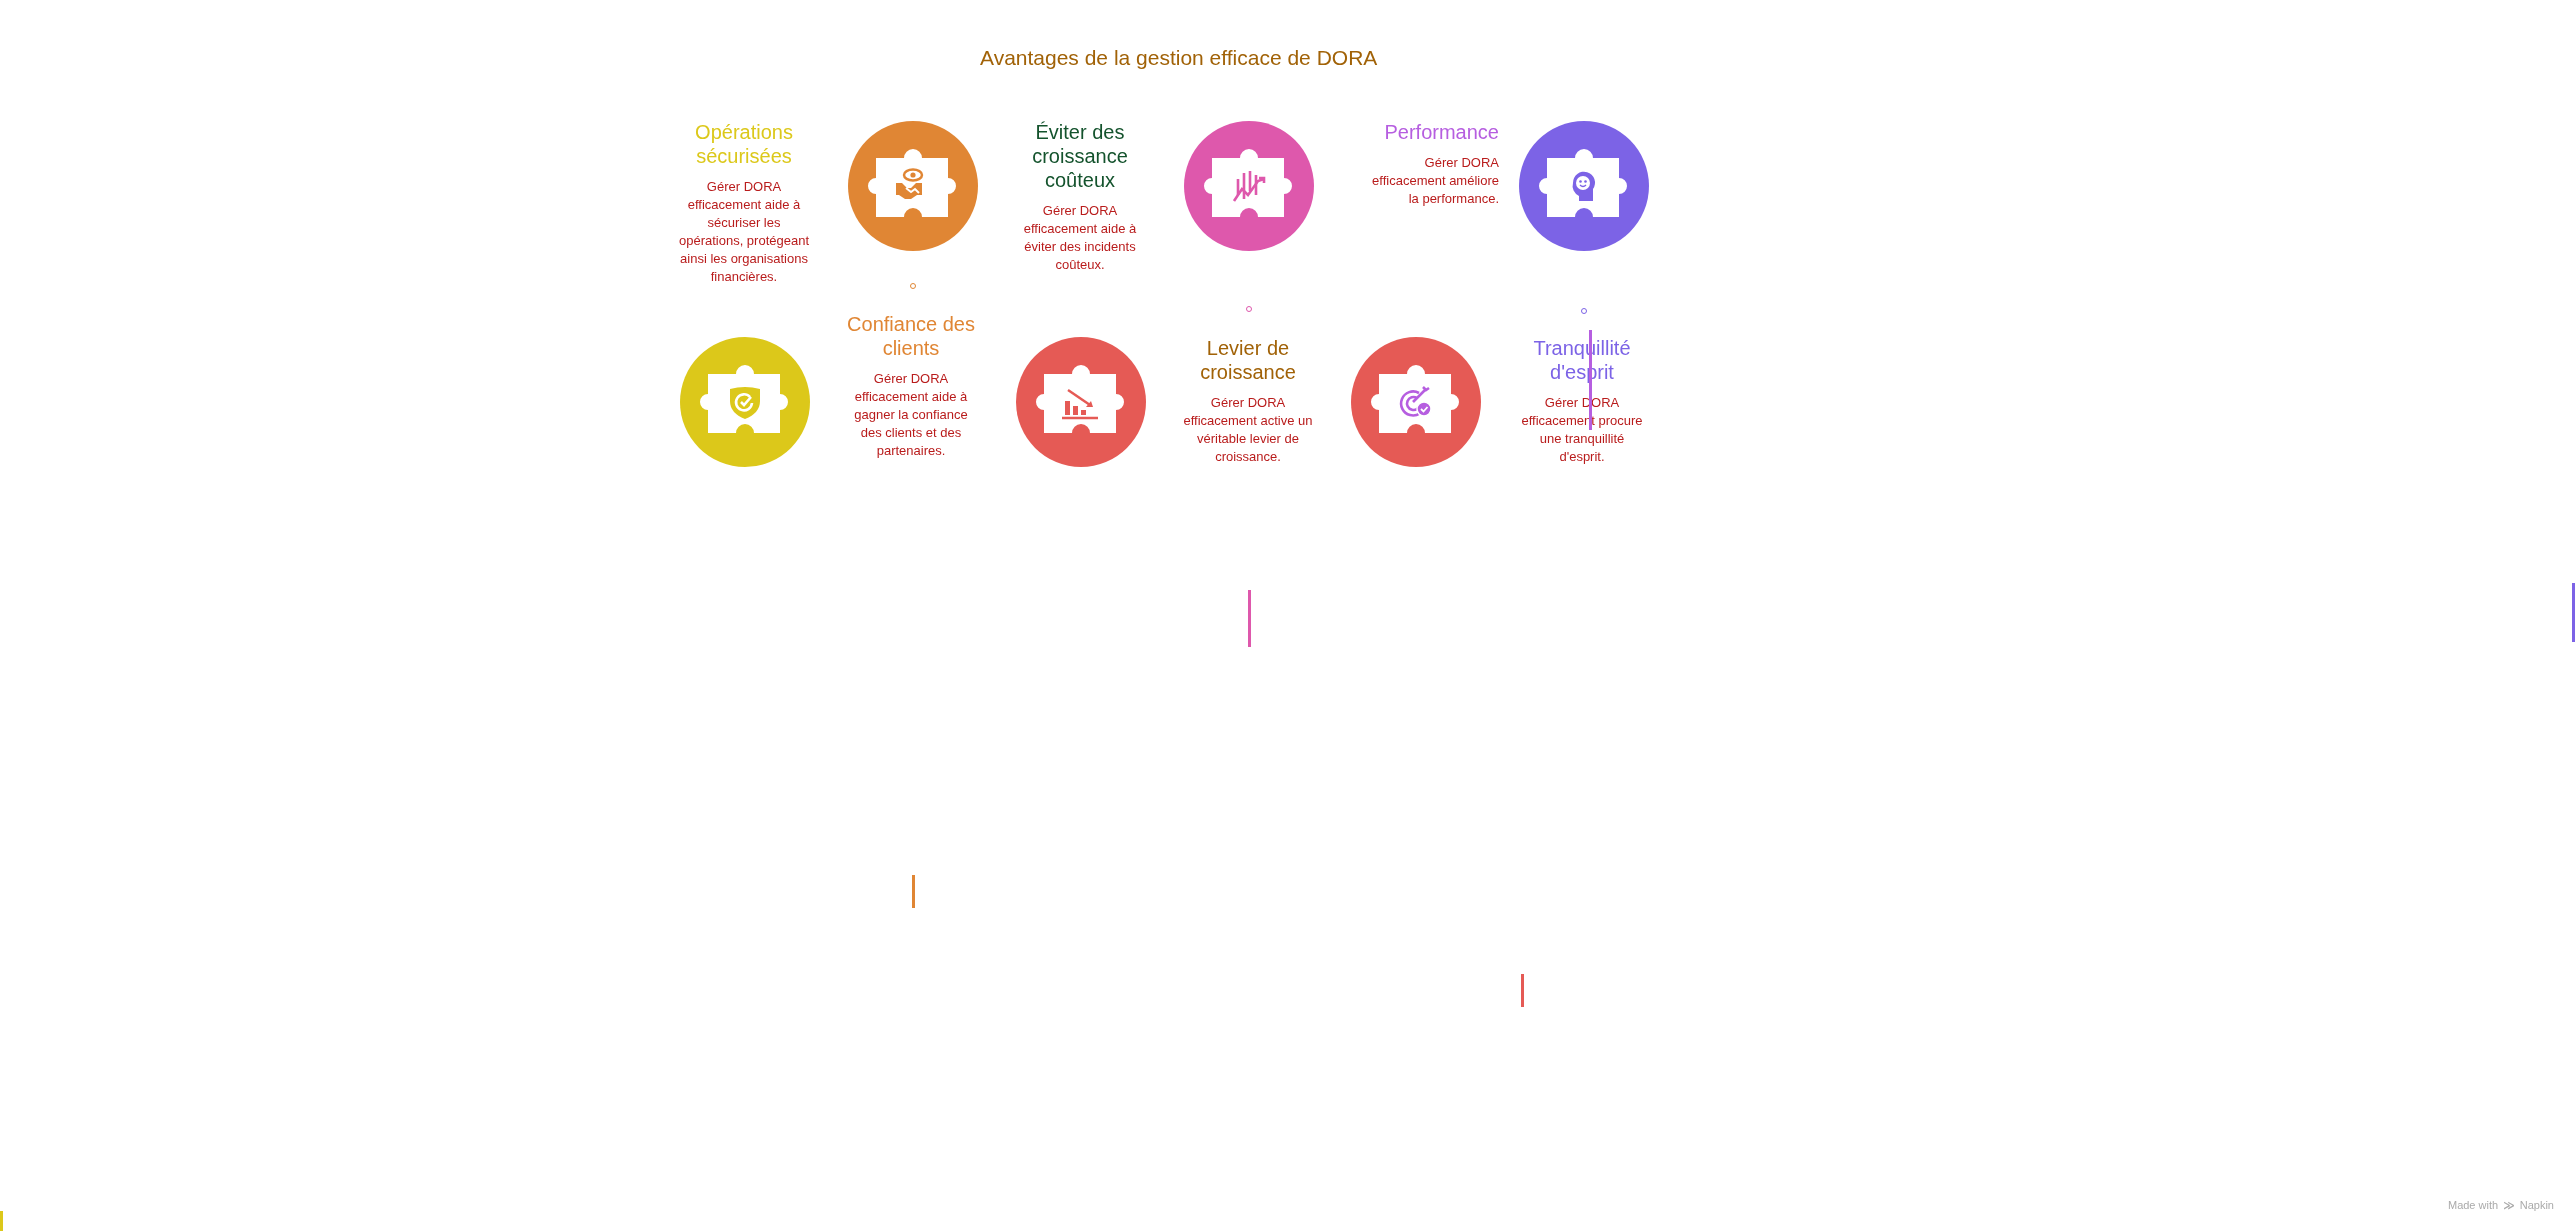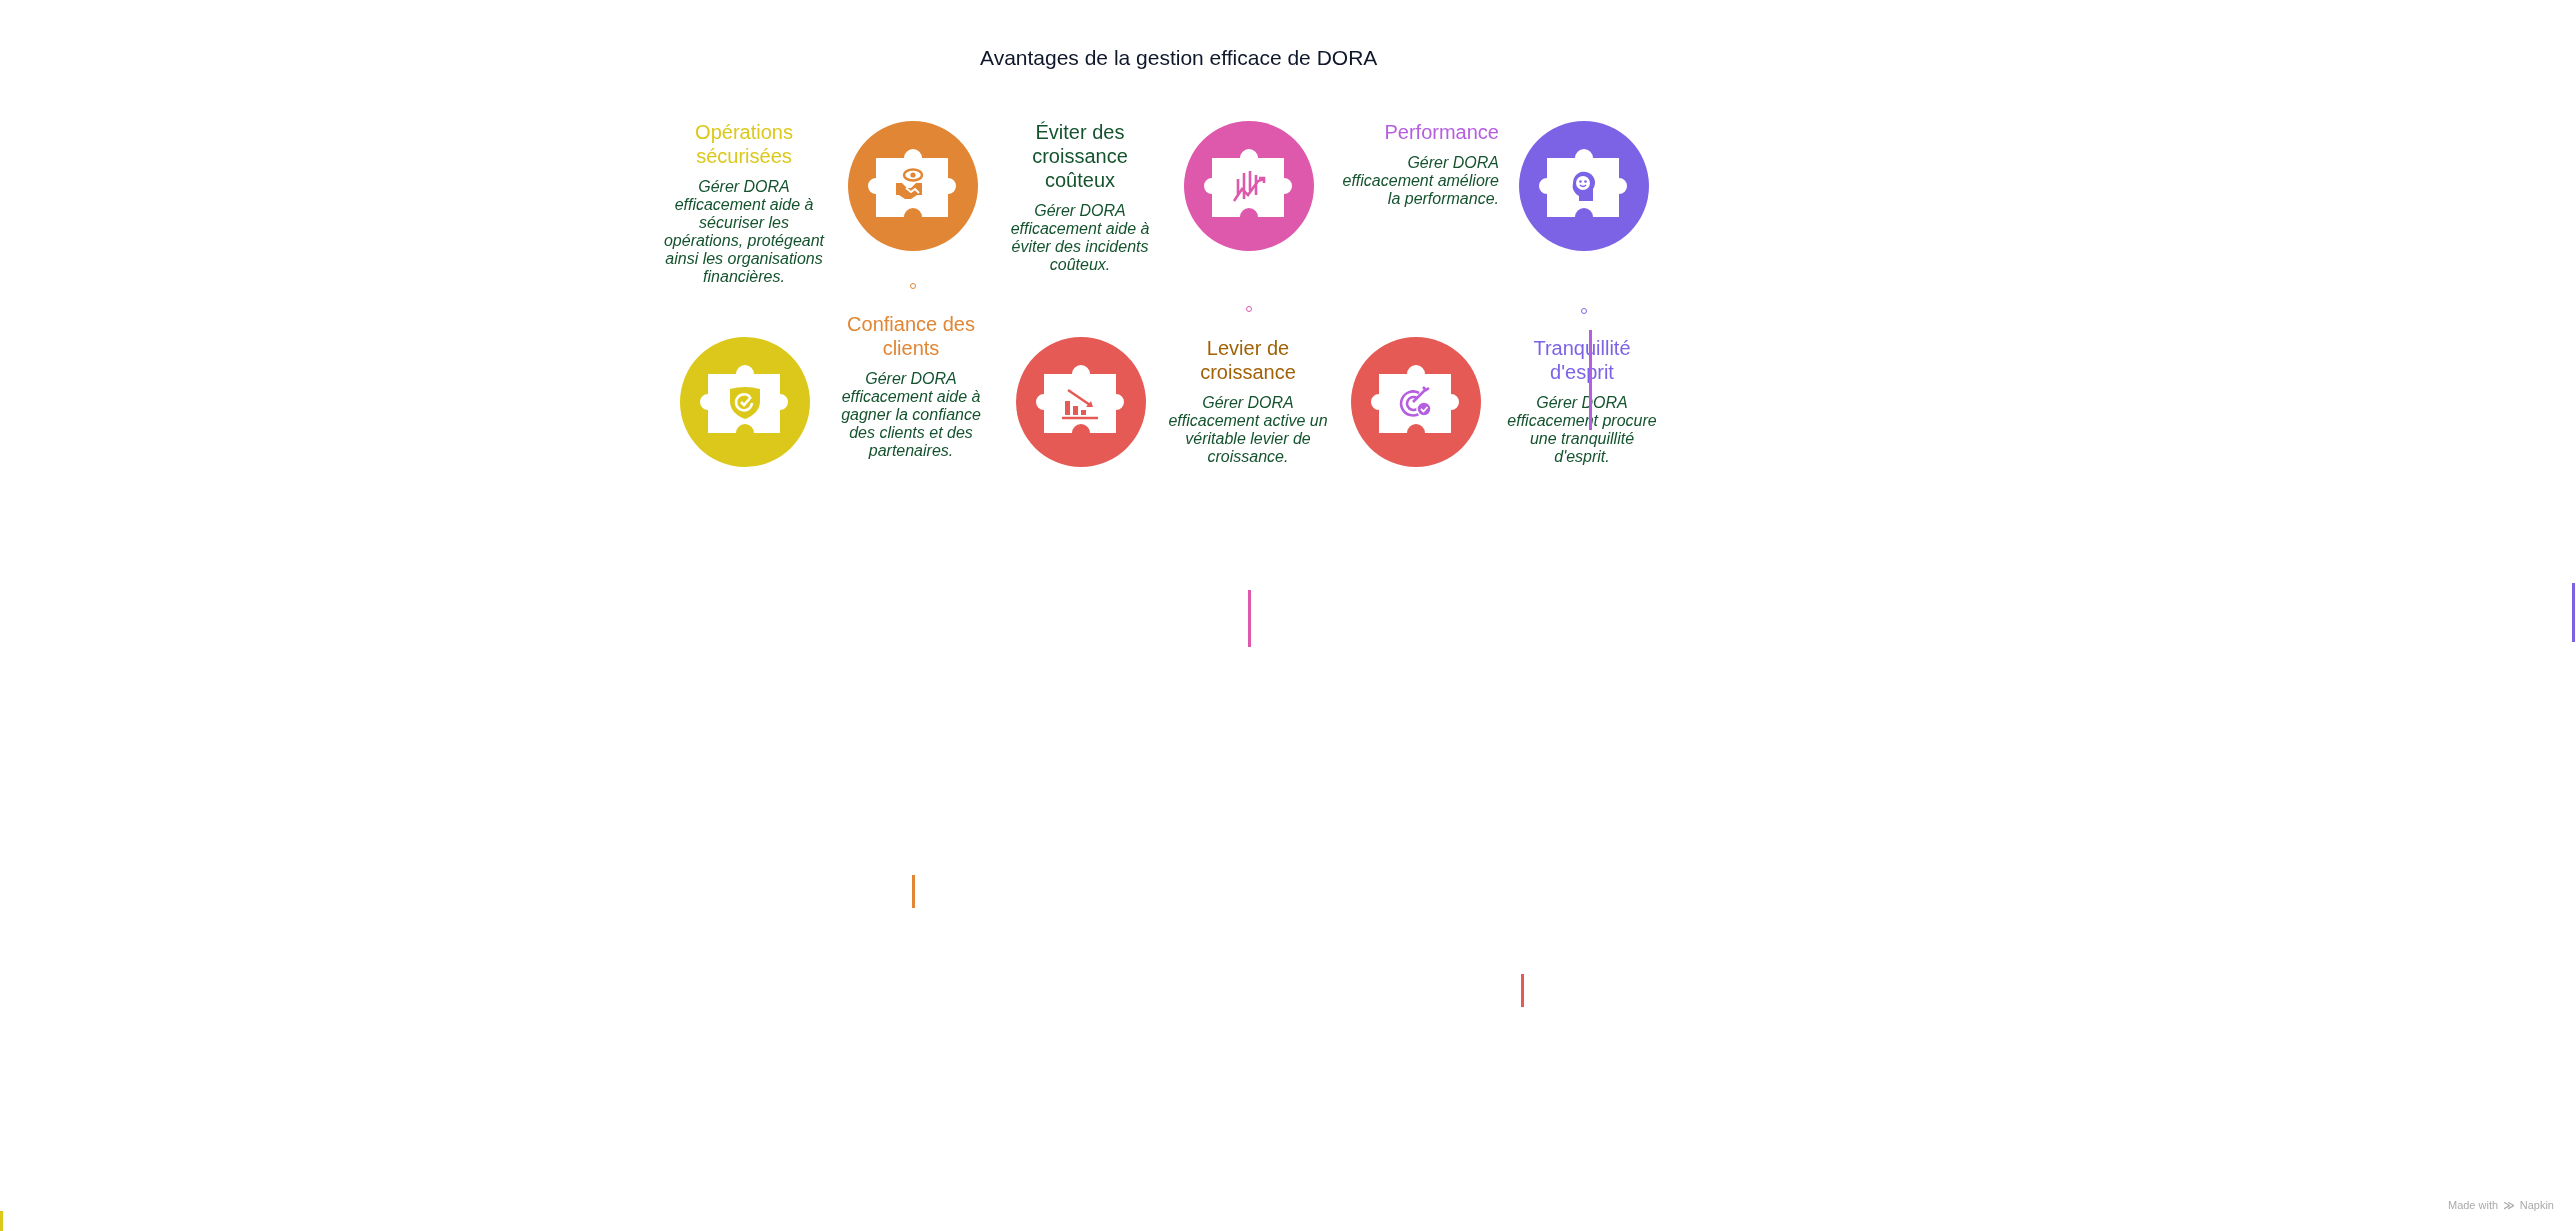--- a/index.html
+++ b/index.html
@@ -2,29 +2,29 @@
 <html><head>
   <meta charset="utf-8">
   <style>
     html, body { margin: 0; padding: 0; background: #ffffff; }
     body {
       width: 2576px; height: 1232px; position: relative; overflow: hidden;
       font-family: "Liberation Sans", "DejaVu Sans", sans-serif;
     }
     .title {
       position: absolute; left: 980px; top: 46px; width: 380px;
-      font-size: 21px; color: #0f172a; text-align: left; white-space: nowrap;
+      font-size: 21px; color: #a16207; text-align: left; white-space: nowrap;
     }
     .circle {
       position: absolute; width: 130px; height: 130px; border-radius: 50%;
     }
     .circle svg { position: absolute; left: 0; top: 0; width: 130px; height: 130px; }
     .textblock { position: absolute; text-align: center; }
     .heading { font-weight: normal; font-size: 20px; line-height: 24px; }
-    .desc { font-size: 16px; line-height: 18px; color: #14532d; margin-top: 10px; font-style: italic; }
+    .desc { font-size: 13px; line-height: 18px; color: #b91c1c; margin-top: 10px; }
     .dot {
       position: absolute; width: 4px; height: 4px; border-radius: 50%;
       border: 1.5px solid; background: #fff;
     }
     .vline { position: absolute; width: 3px; }
     .footer {
       position: absolute; right: 22px; bottom: 20px; font-size: 11px; color: #aaa;
     }
     .footer .napkin-icon { display: inline-block; margin: 0 2px; font-weight: bold; }
   </style>

